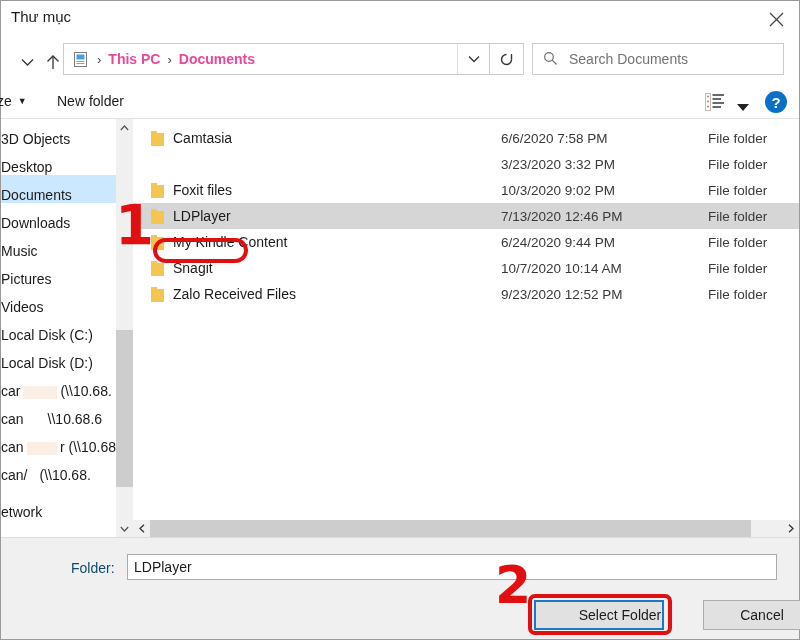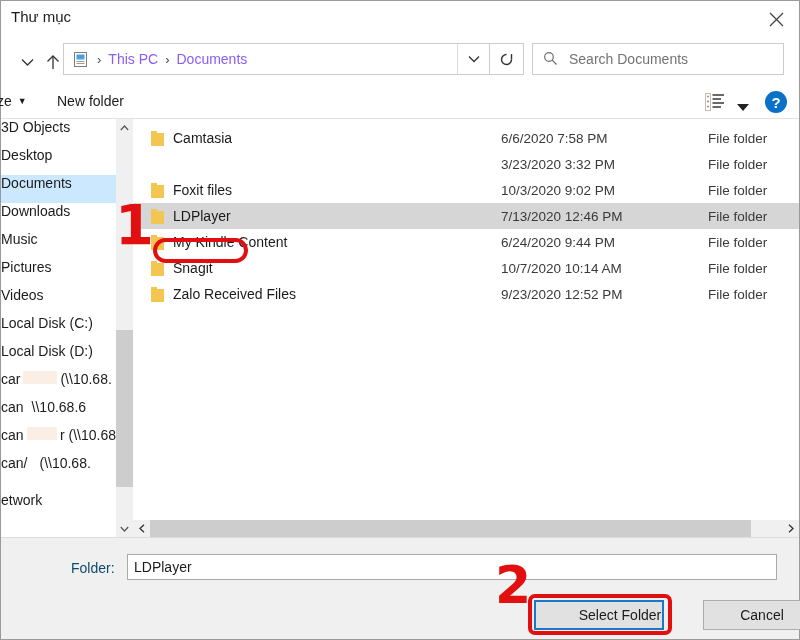--- a/index.html
+++ b/index.html
@@ -49,21 +49,21 @@
   .crumbbar {
     position: absolute; left: 62px; top: 42px - 0px; top: 5px;
     width: 427px; height: 32px;
     border: 1px solid #cccccc; background: #ffffff;
     display: flex; align-items: center;
   }
   .pcicon { margin-left: 8px; width: 18px; height: 18px; display:flex; align-items:center; }
   .crumb-sep {
     font-size: 13px; color: #444; padding: 0 7px; line-height: 1;
   }
-  .crumb-text { font-size: 14px; color: #8b5cf6; }
+  .crumb-text { font-size: 14px; color: #ec4899; font-weight: bold; }
   .crumb-drop {
     margin-left: auto; width: 32px; height: 30px;
     display:flex; align-items:center; justify-content:center;
     border-left: 1px solid #dddddd;
   }
   .refresh-btn {
     position: absolute; left: 489px; top: 5px; width: 34px; height: 32px;
     border: 1px solid #cccccc; border-left: none; background: #ffffff;
     display:flex; align-items:center; justify-content:center;
   }
@@ -107,21 +107,21 @@
   
   .bodyarea {
     position: absolute; left: 0; top: 118px; width: 798px; height: 418px;
     background: #ffffff;
   }
   .sidebar {
     position: absolute; left: 0; top: 0; width: 115px; height: 418px;
     background: #ffffff; overflow: hidden;
   }
   .side-item {
-    height: 28px; display:flex; align-items:flex-start;
+    height: 28px; display:flex; align-items:flex-end;
     padding-left: 0px;
     font-size: 14px; color: #1b1b1b; white-space: nowrap;
   }
   .side-item.selected { background: #cce8ff; }
   .side-spacer { height: 9px; }
   .redact {
     display: inline-block; background: #fbeee4;
     height: 13px; vertical-align: middle;
   }
 
@@ -367,21 +367,21 @@
         <div class="side-item">
           <span>Local Disk (D:)</span>
         </div>
         <div class="side-item">
           <span>car</span>
           <span class="redact" style="width: 34px; margin-left: 3px;"></span>
           <span style="margin-left: 3px;">(\\10.68.</span>
         </div>
         <div class="side-item">
           <span>can</span>
-          <span style="margin-left: 8px;">\\10.68.6</span>
+          <span style="margin-left: 24px;">\\10.68.6</span>
         </div>
         <div class="side-item">
           <span>can</span>
           <span class="redact" style="width: 34px; margin-left: 3px;"></span>
           <span style="margin-left: 3px;">r (\\10.68</span>
         </div>
         <div class="side-item">
           <span>can/</span>
           <span style="margin-left: 12px;">(\\10.68.</span>
         </div>

